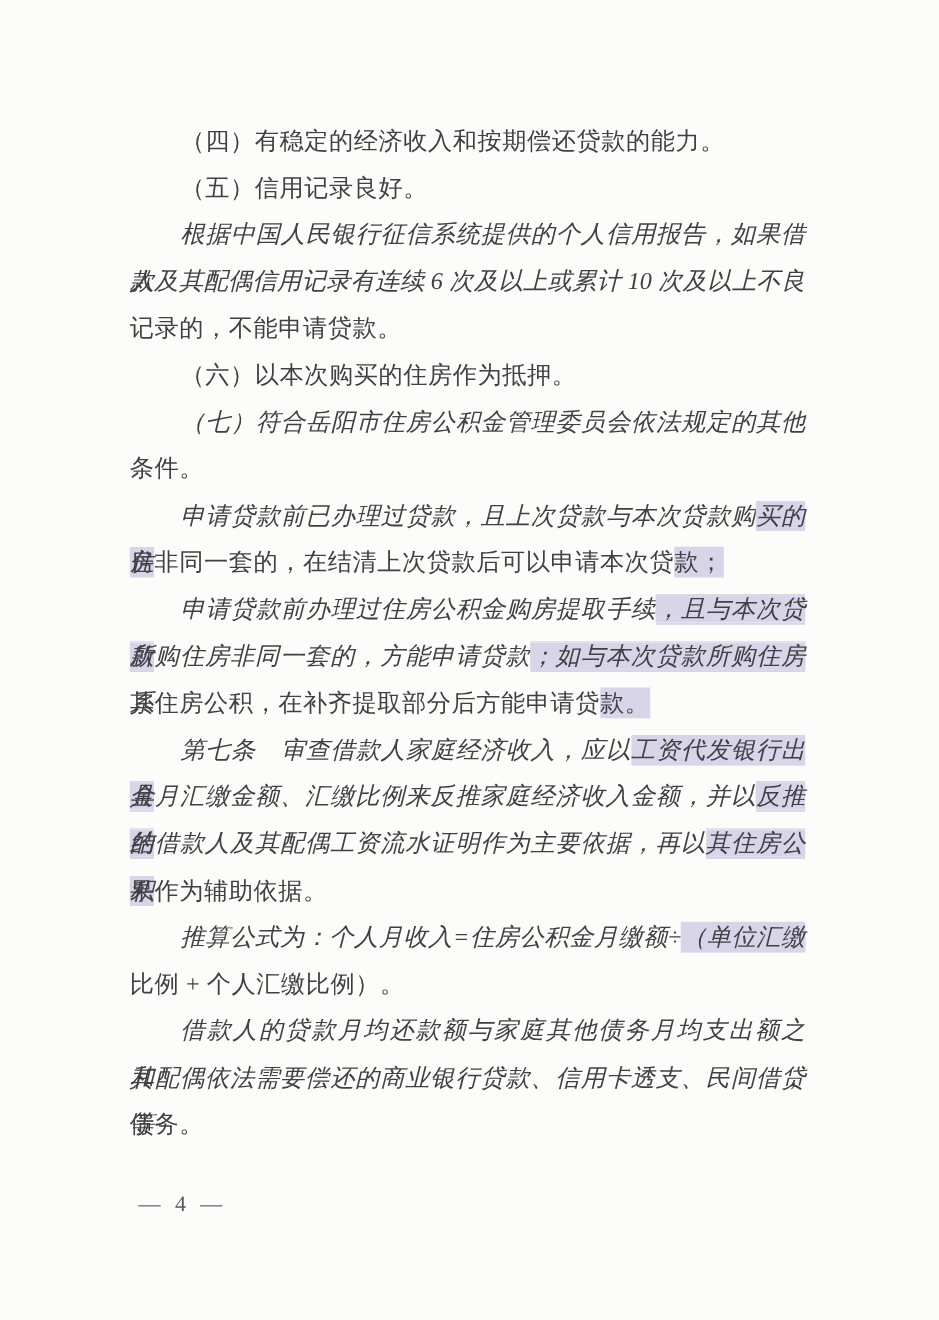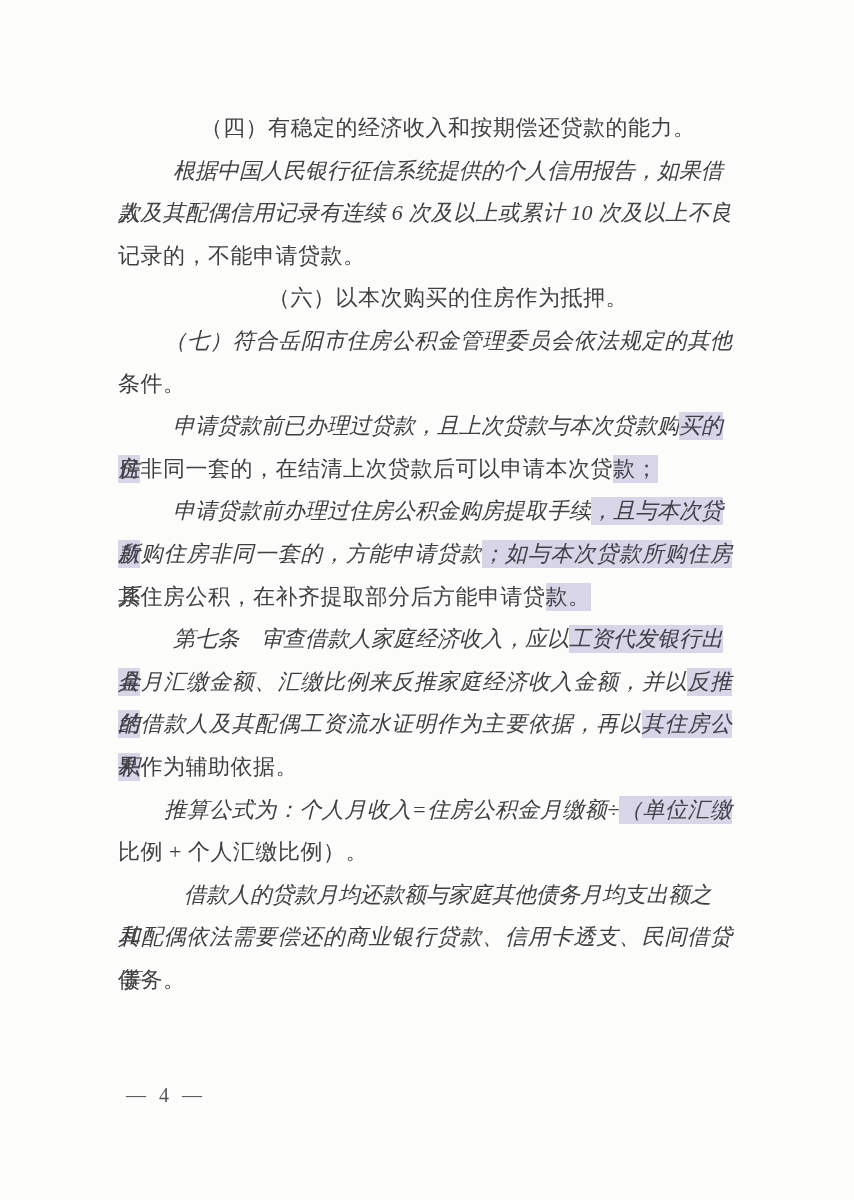--- a/index.html
+++ b/index.html
@@ -31,21 +31,20 @@
     letter-spacing: 0.5px;
   }
   .line.just {
     text-align: justify;
     text-align-last: justify;
     letter-spacing: 0;
     font-style: italic;
   }
   .line.indent {
     text-indent: 2.1em;
-    text-align: center;
   }
   .hl {
     background: var(--hl-color, #d8d5e9);
     box-shadow: 0 -1px 0 var(--hl-color, #d8d5e9), 0 2px 0 var(--hl-color, #d8d5e9);
   }
   .footer {
     position: absolute;
     left: 126px;
     top: 1080px;
     font-size: 20px;
@@ -53,20 +52,21 @@
     letter-spacing: 4px;
     color: #55555c;
   }
 </style>
 </head>
 <body>
 
 <div class="page">
   <div class="doc-body">
       <div class="line indent"><span>（四）有稳定的经济收入和按期偿还贷款的能力。</span></div>
+      <div class="line indent"><span>（五）信用记录良好。</span></div>
       <div class="line indent just"><span>根据中国人民银行征信系统提供的个人信用报告，如果借款</span></div>
       <div class="line just"><span>人及其配偶信用记录有连续 6 次及以上或累计 10 次及以上不良</span></div>
       <div class="line"><span>记录的，不能申请贷款。</span></div>
       <div class="line indent"><span>（六）以本次购买的住房作为抵押。</span></div>
       <div class="line indent just"><span>（七）符合岳阳市住房公积金管理委员会依法规定的其他</span></div>
       <div class="line"><span>条件。</span></div>
       <div class="line indent just"><span>申请贷款前已办理过贷款，且上次贷款与本次贷款购</span><span class="hl">买的住</span></div>
       <div class="line"><span>房非同一套的，在结清上次贷款后可以申请本次贷</span><span class="hl">款；</span></div>
       <div class="line indent just"><span>申请贷款前办理过住房公积金购房提取手续</span><span class="hl">，且与本次贷款</span></div>
       <div class="line just"><span>所购住房非同一套的，方能申请贷款</span><span class="hl">；如与本次贷款所购住房</span><span>系</span></div>

